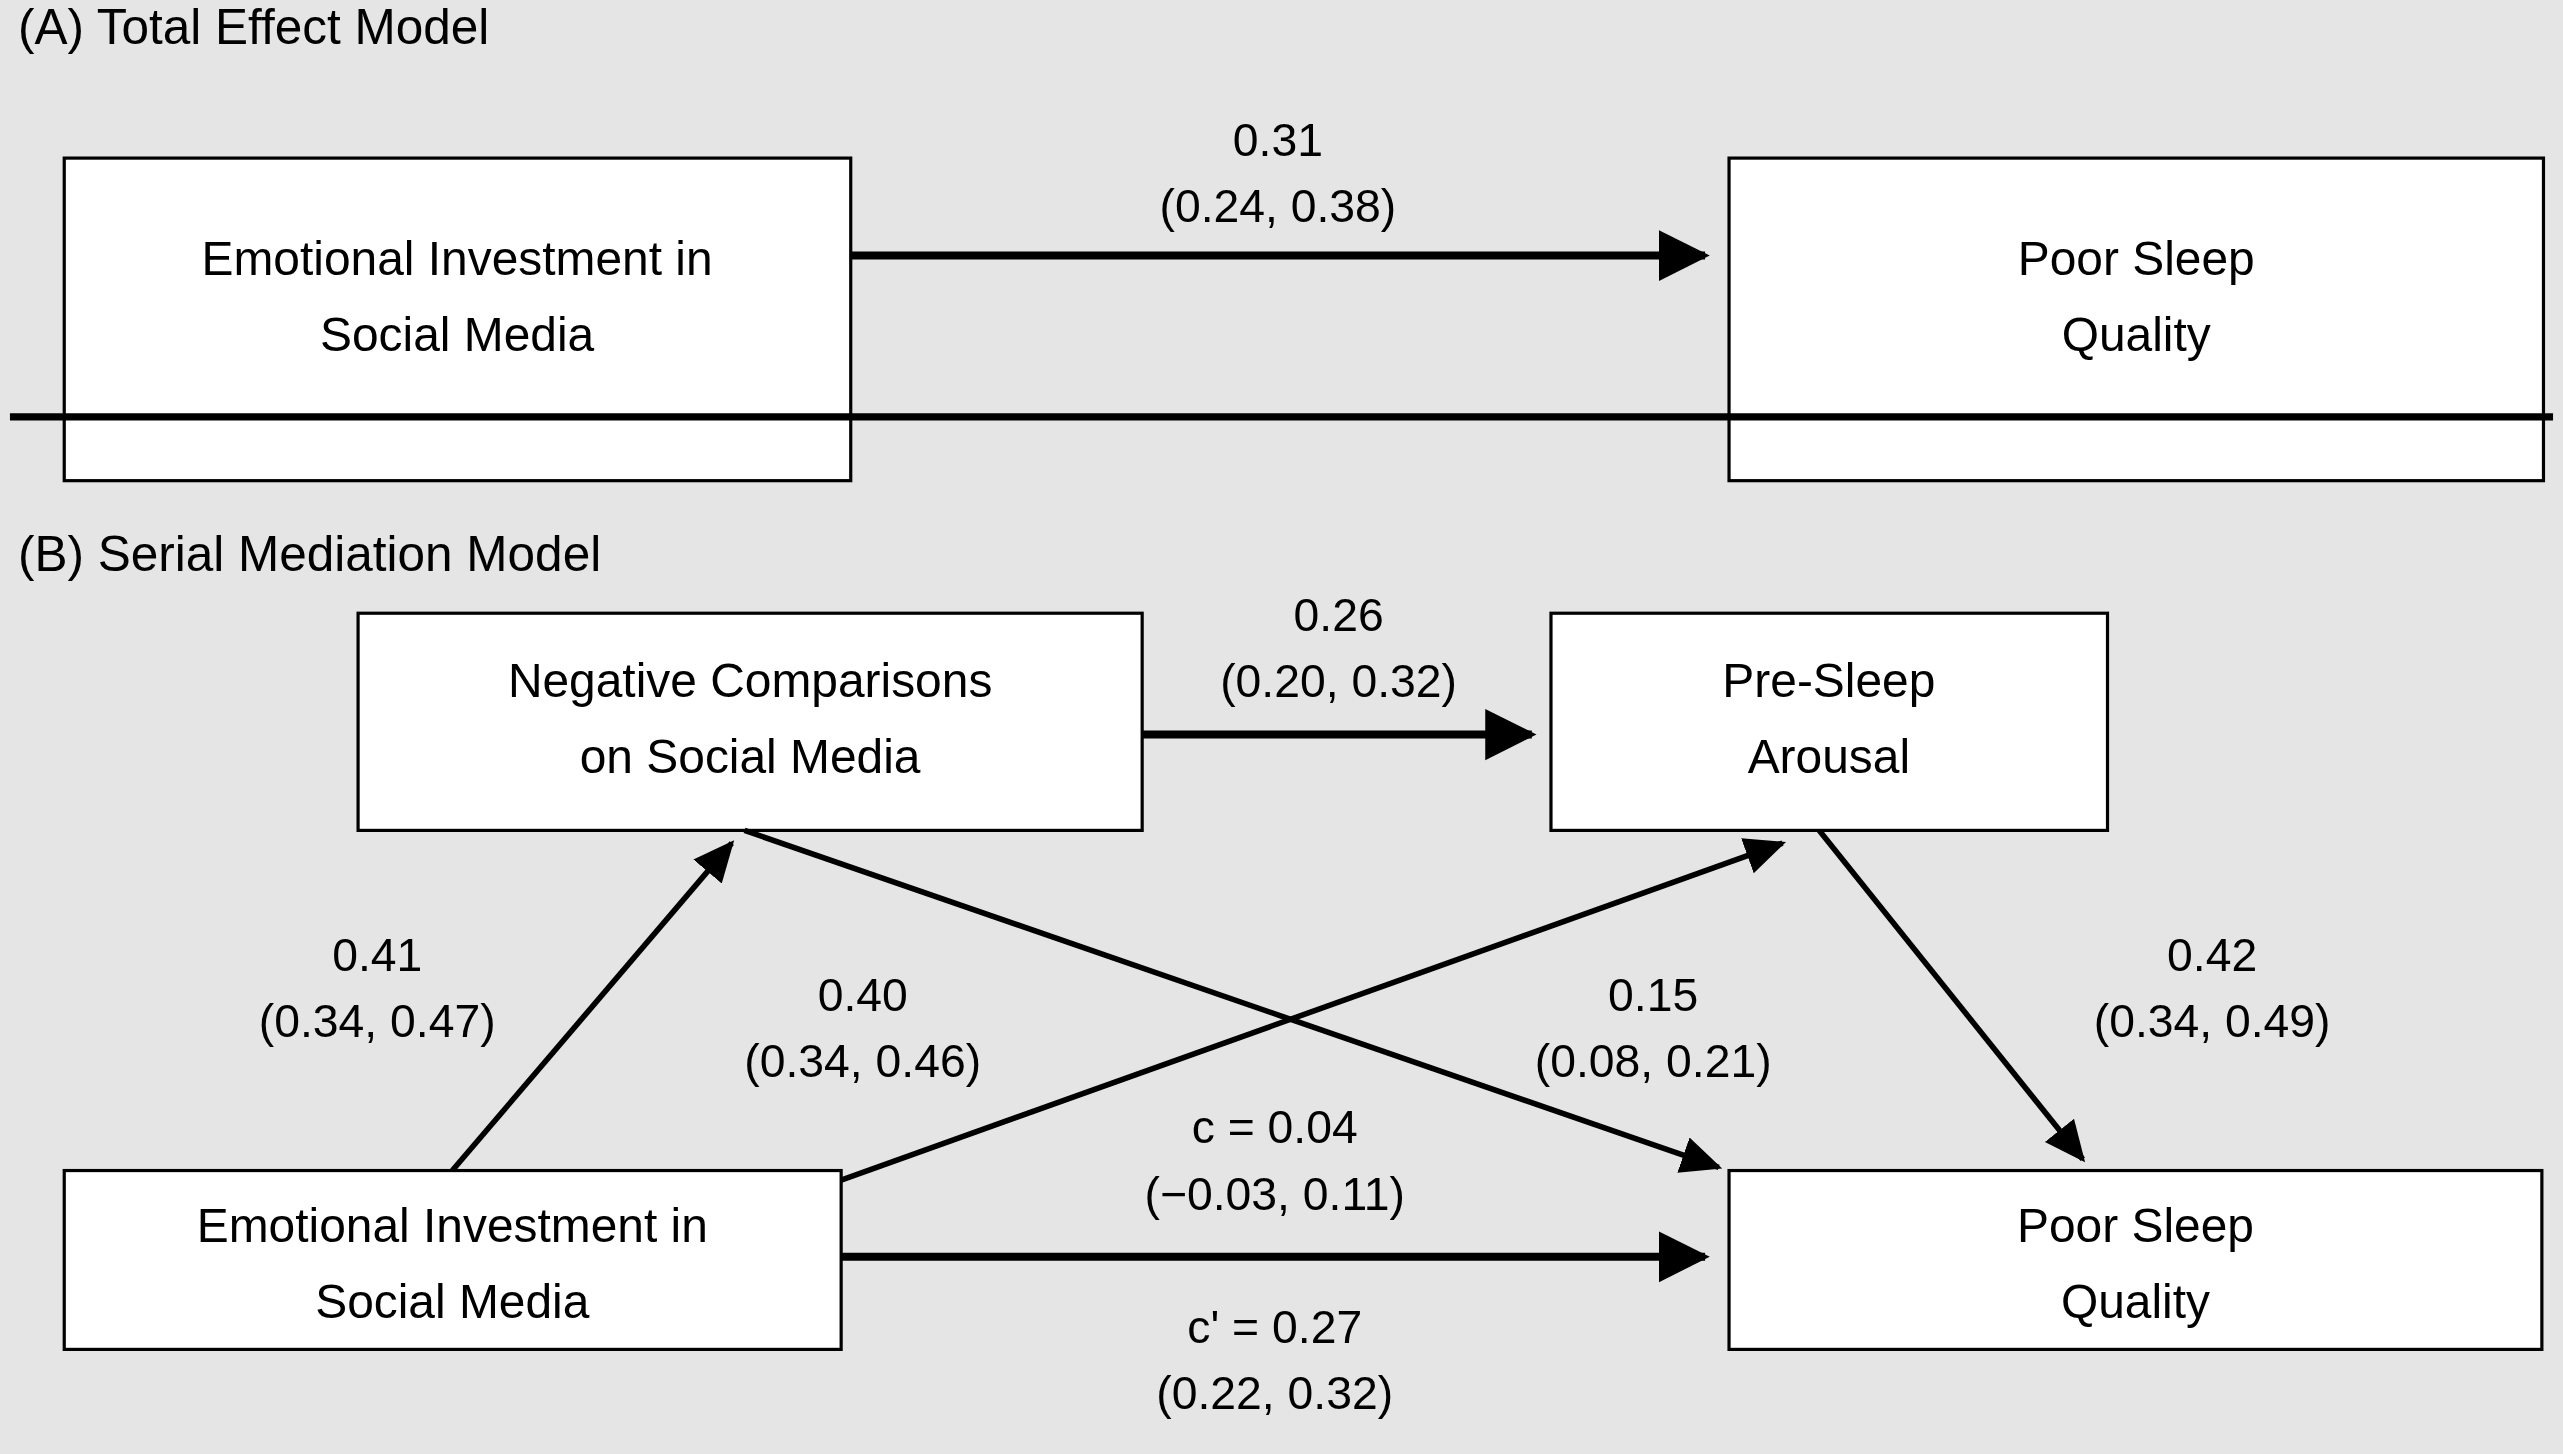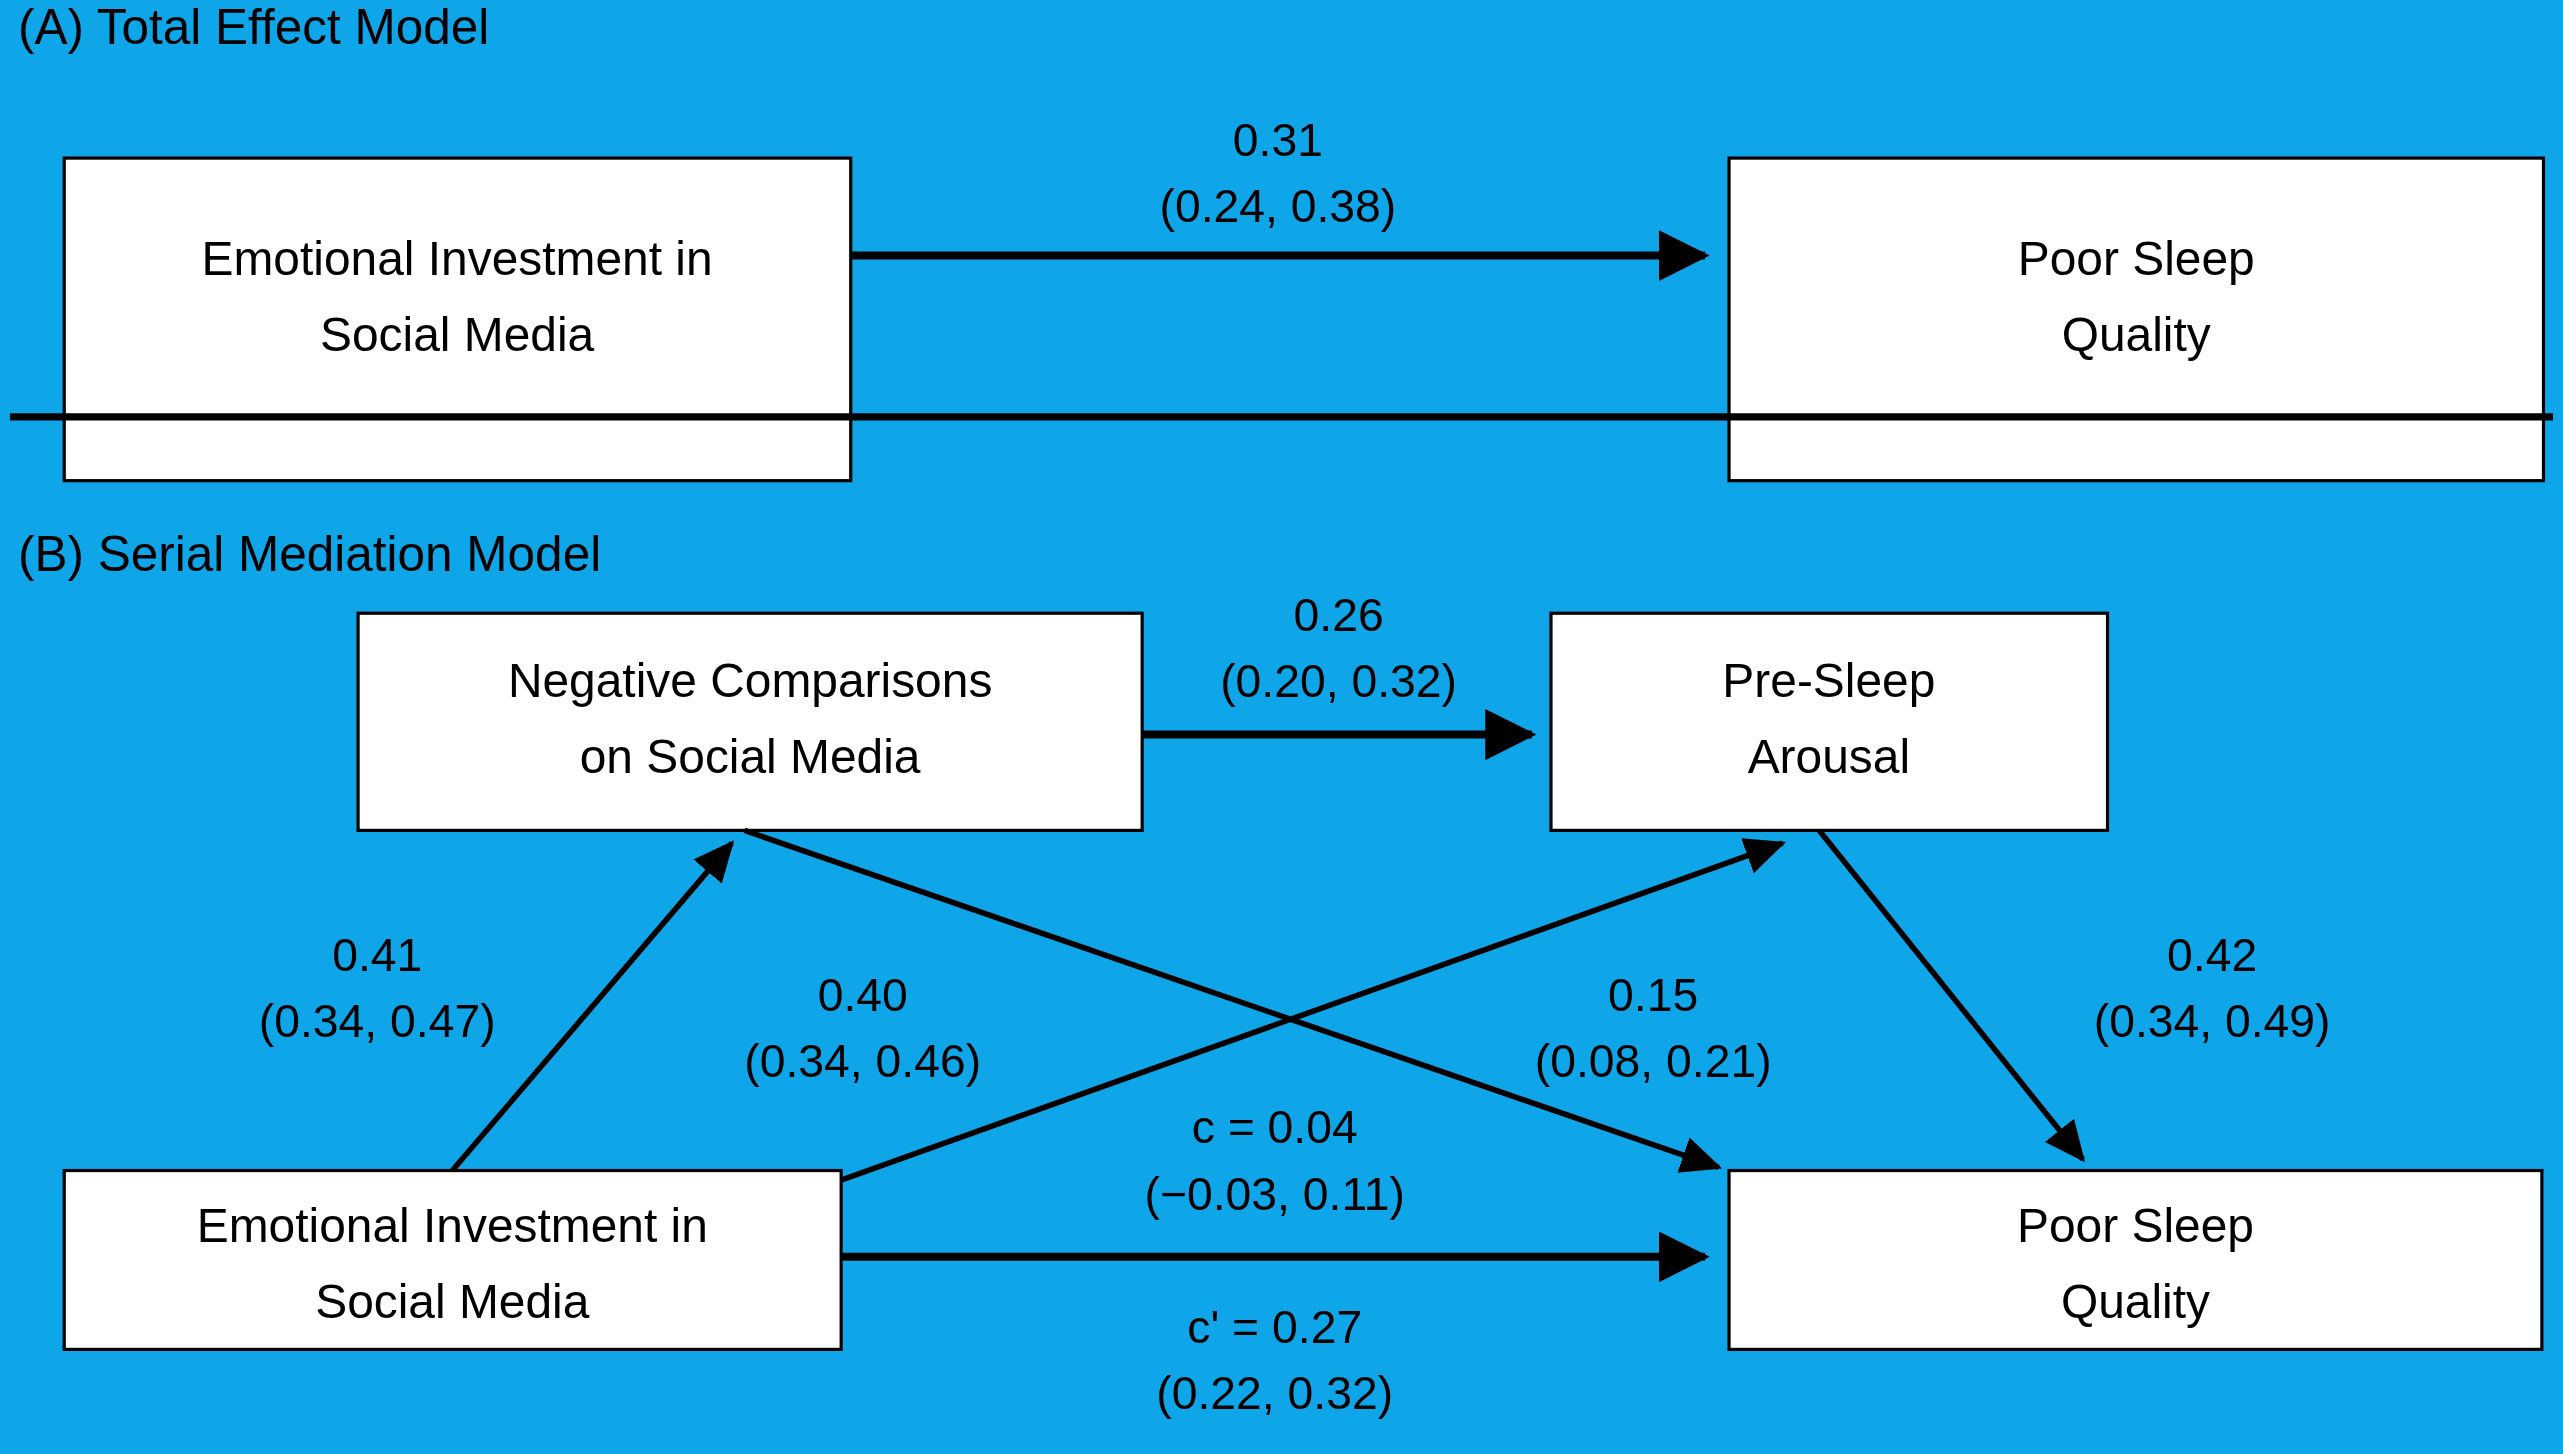--- a/index.html
+++ b/index.html
@@ -4,21 +4,21 @@
 <style>
   html, body {
     margin: 0;
     padding: 0;
     background: #ffffff;
   }
   #page {
     position: relative;
     width: 2563px;
     height: 1454px;
-    background: #0ea5e9;
+    background: #e5e5e5;
     font-family: "Liberation Sans", sans-serif;
     overflow: hidden;
   }
   svg.diagram {
     position: absolute;
     top: 0;
     left: 0;
     width: 2563px;
     height: 1454px;
   }

